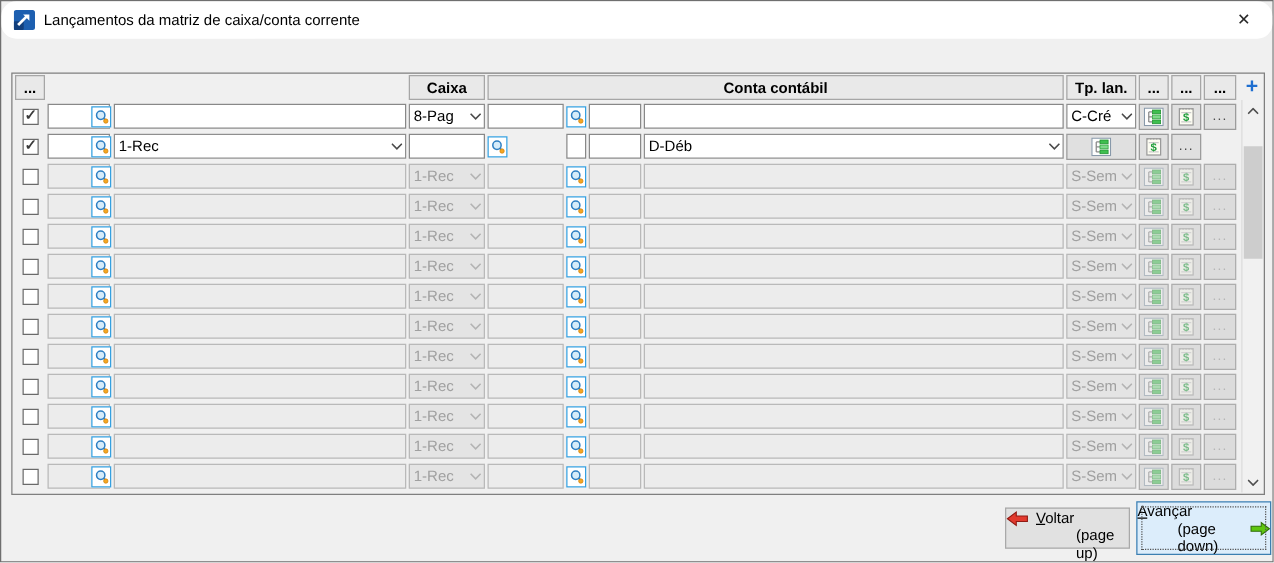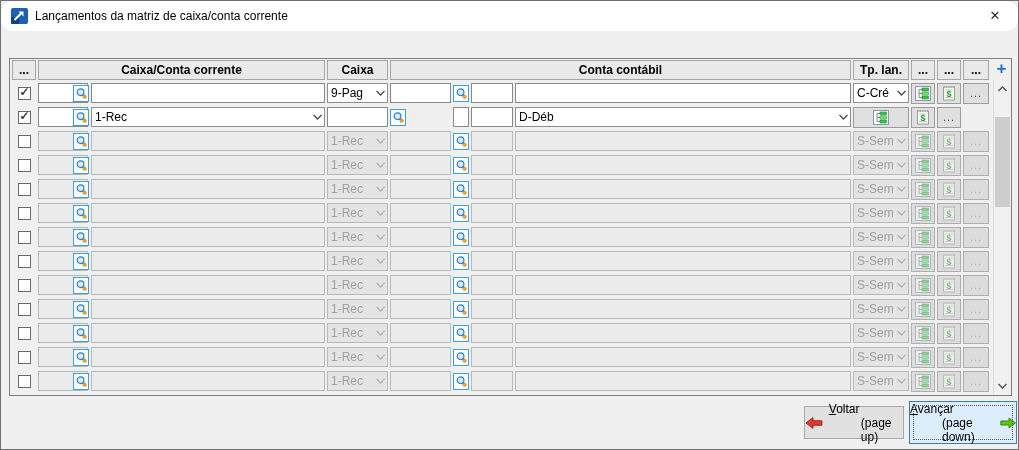--- a/index.html
+++ b/index.html
@@ -63,21 +63,21 @@
   
   .scrollbar { position:absolute; right:1px; top:21px; bottom:1px; width:17px; background:#f1f1f1;
                border-left:1px solid #dcdcdc; }
   .sb-btn { position:absolute; left:0; width:17px; height:17px; display:flex; align-items:center;
             justify-content:center; }
   .sb-up { top:0; } .sb-down { bottom:0; }
   .sb-thumb { position:absolute; left:1px; top:37px; width:15px; height:90px; background:#cdcdcd; }
 
   
   .btn-voltar { position:absolute; left:803px; top:405px; width:100px; height:33px;
-                background:#e1e1e1; border:1px solid #a9a9a9; display:flex; align-items:center;
+                background:#e1e1e1; border:1px solid #a9a9a9; display:flex; 
                 justify-content:center; gap:6px; }
   .btn-avancar { position:absolute; left:908px; top:400px; width:108px; height:43px;
                  background:#dcedfb; border:1px solid #3c7fb1; display:flex; align-items:center;
                  justify-content:center; gap:9px; }
   .btn-avancar::before { content:""; position:absolute; inset:3px; border:1px dotted #555; pointer-events:none; }
   .btn-text { text-align:left; font-size:12px; line-height:14px; color:#000; }
   .btn-line1 { display:block; }
   .btn-line1::first-letter { text-decoration:underline; }
   .btn-line2 { display:block;margin-left:32px; }
 </style>
@@ -94,21 +94,20 @@
       <path d="M7.5 3.5 h5 v5 z" fill="#fff"></path>
     </svg>
     <div class="title-text">Lançamentos da matriz de caixa/conta corrente</div>
     <div class="close-btn">✕</div>
   </div>
 
   <div class="grid-panel">
 
     <div class="gridrow hdr">
       <div class="hdr-cell" style="grid-column:1">...</div>
-      <div class="hdr-cell" style="grid-column:2 / span 3">Caixa/Conta corrente</div>
       <div class="hdr-cell" style="grid-column:5">Caixa</div>
       <div class="hdr-cell" style="grid-column:6 / span 4">Conta contábil</div>
       <div class="hdr-cell" style="grid-column:10">Tp. lan.</div>
       <div class="hdr-cell" style="grid-column:11">...</div>
       <div class="hdr-cell" style="grid-column:12">...</div>
       <div class="hdr-cell" style="grid-column:13">...</div>
     </div>
 
     <div id="rows-container">
   <div class="gridrow row">
@@ -118,21 +117,21 @@
     <div class="field num"></div>
     <button class="lookup">
       <svg width="13" height="13" viewBox="0 0 14 14">
         <circle cx="6" cy="5.6" r="3.6" fill="#d6ecfa" stroke="#2e7fc2" stroke-width="1.3"></circle>
         <line x1="8.6" y1="8.2" x2="10.6" y2="10.2" stroke="#2e7fc2" stroke-width="1.5"></line>
         <circle cx="10.4" cy="10.6" r="1.9" fill="#f5a623" stroke="#cf7f00" stroke-width="0.6"></circle>
       </svg>
     </button>
     <div class="field"></div>
     <div class="combo">
-      <span class="combo-val">9-Pag</span>
+      <span class="combo-val">8-Pag</span>
       <svg width="9" height="6" viewBox="0 0 9 6">
               <polyline points="0.5,1 4.5,5 8.5,1" fill="none" stroke="#4a4a4a" stroke-width="1.3"></polyline>
             </svg>
     </div>
     <div class="field num"></div>
     <button class="lookup">
       <svg width="13" height="13" viewBox="0 0 14 14">
         <circle cx="6" cy="5.6" r="3.6" fill="#d6ecfa" stroke="#2e7fc2" stroke-width="1.3"></circle>
         <line x1="8.6" y1="8.2" x2="10.6" y2="10.2" stroke="#2e7fc2" stroke-width="1.5"></line>
         <circle cx="10.4" cy="10.6" r="1.9" fill="#f5a623" stroke="#cf7f00" stroke-width="0.6"></circle>

